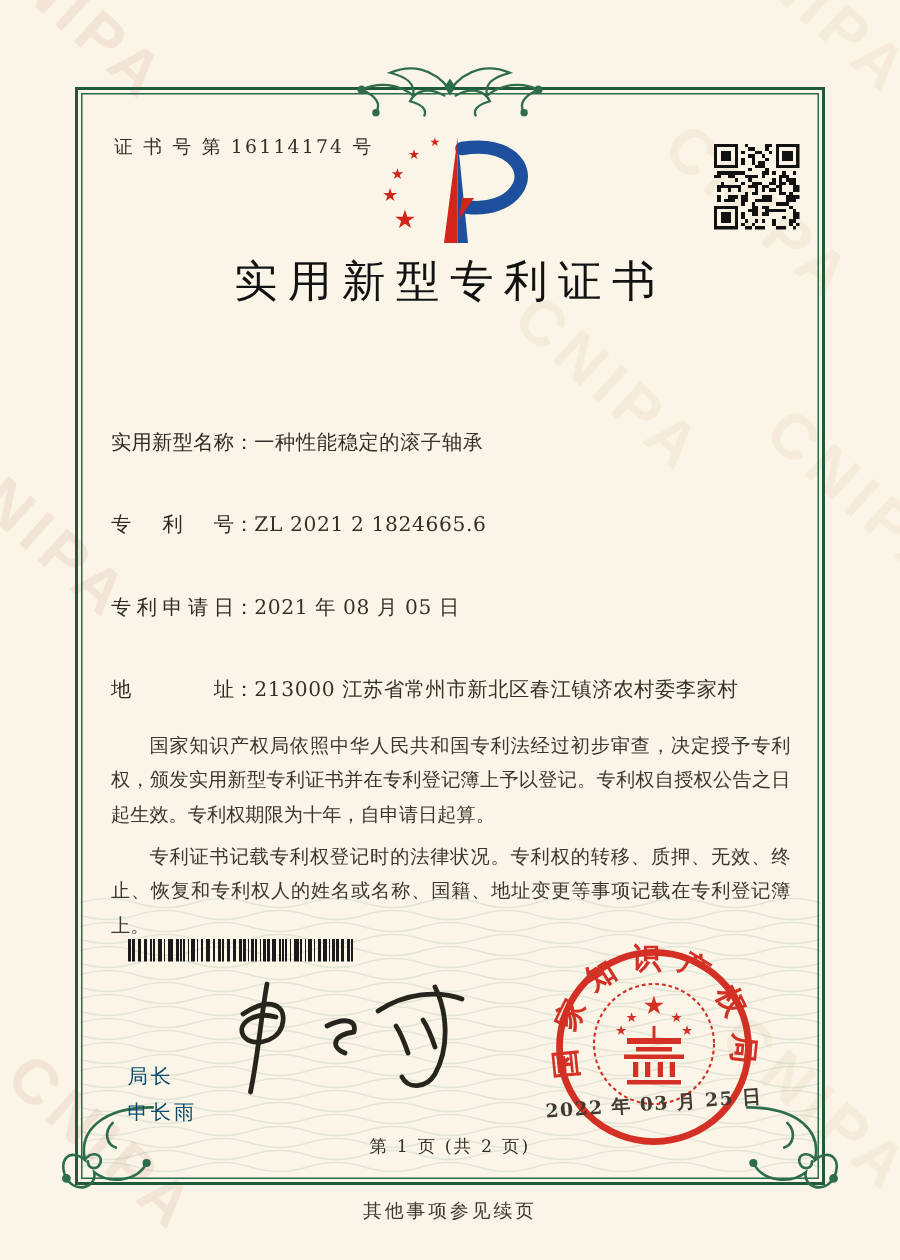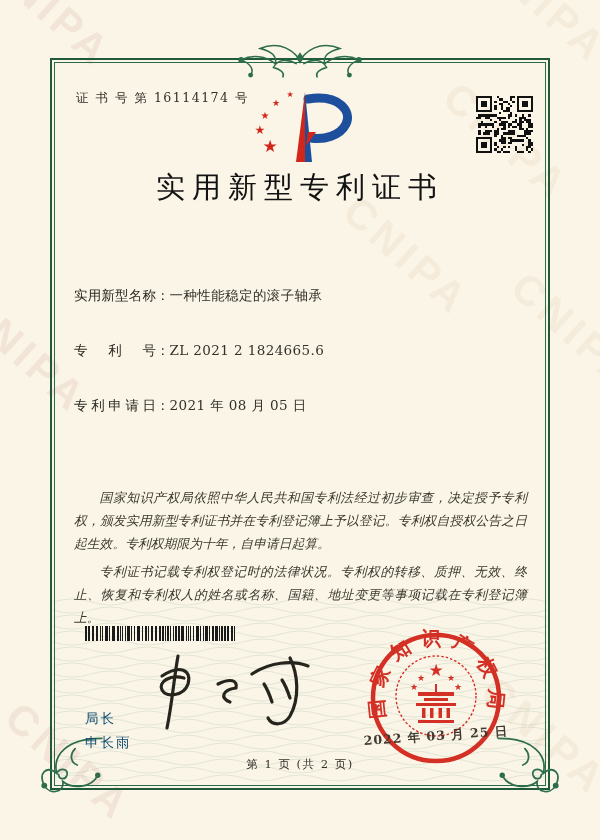--- a/index.html
+++ b/index.html
@@ -19,21 +19,21 @@
   .title{position:absolute;left:0;top:168px;width:600px;text-align:center;font-size:29px;
          font-weight:400;letter-spacing:7px;color:#121212;}
   .fields{position:absolute;left:74px;top:250px;width:452px;font-size:13.5px;}
   .frow{height:19px;line-height:19px;margin-bottom:17px;position:relative;white-space:nowrap;margin-top:36px;}
   .flabel{display:inline-block;width:82px;text-align:justify;text-align-last:justify;color:#2c2a22;}
   .fvalue{color:#33312a;letter-spacing:0.4px;}
   .pair2{position:absolute;left:237px;top:0;}
   .pair2 .flabel{width:auto;text-align:left;text-align-last:auto;letter-spacing:1px;}
   .body-text{position:absolute;left:74px;top:487px;width:453px;font-size:12.8px;
              line-height:1.78;text-align:justify;color:#3a382c;}
-  .body-text p{margin:0 0 6px 0;text-indent:2em;font-style:italic;}
+  .body-text p{margin:0 0 6px 0;text-indent:2em;}
   .barcode{position:absolute;left:85px;top:626px;}
   .director{position:absolute;left:85px;top:674px;font-size:13.5px;font-weight:400;
             letter-spacing:2px;color:#0c4a6e;line-height:24px;margin-top:32px;}
   .signature{position:absolute;left:140px;top:650px;}
   .seal{position:absolute;left:366px;top:628px;opacity:0.95;}
   .seal-date{position:absolute;left:360px;top:728px;width:152px;text-align:center;font-size:12.5px;
              font-weight:600;color:#403a31;letter-spacing:1px;transform:rotate(-4deg);z-index:4;}
   .page-num{position:absolute;left:0;top:757px;width:600px;text-align:center;font-size:11.5px;
             letter-spacing:1.5px;color:#33312a;}
   .cont-note{position:absolute;left:0;top:799px;width:600px;text-align:center;font-size:12.5px;
@@ -332,20 +332,23 @@
     <div class="fields">
       <div class="frow">
         <span class="flabel">实用新型名称</span><span>：</span><span class="fvalue">一种性能稳定的滚子轴承</span>
       </div>
       <div class="frow">
         <span class="flabel">专利号</span><span>：</span><span class="fvalue">ZL 2021 2 1824665.6</span>
       </div>
       <div class="frow">
         <span class="flabel">专利申请日</span><span>：</span><span class="fvalue">2021 年 08 月 05 日</span>
       </div>
+      <div class="frow">
+        <span class="flabel">地址</span><span>：</span><span class="fvalue">213000 江苏省常州市新北区春江镇济农村委李家村</span>
+      </div>
     </div>
 
     <div class="body-text">
       <p>国家知识产权局依照中华人民共和国专利法经过初步审查，决定授予专利权，颁发实用新型专利证书并在专利登记簿上予以登记。专利权自授权公告之日起生效。专利权期限为十年，自申请日起算。</p>
       <p>专利证书记载专利权登记时的法律状况。专利权的转移、质押、无效、终止、恢复和专利权人的姓名或名称、国籍、地址变更等事项记载在专利登记簿上。</p>
     </div>
 
     <svg class="barcode" width="155" height="15" viewBox="0 0 155 15" shape-rendering="crispEdges" fill="#1a1a1a">
         <rect x="0" y="0" width="2" height="15"></rect>
         <rect x="3" y="0" width="2" height="15"></rect>
@@ -439,14 +442,15 @@
         <rect x="64" y="80" width="3.5" height="10"></rect>
         <rect x="72.5" y="80" width="3.5" height="10"></rect>
         <rect x="80.5" y="80" width="3.5" height="10"></rect>
         <rect x="52" y="92" width="36" height="3"></rect>
       </g>
     </svg>
 
     <div class="seal-date">2022 年 03 月 25 日</div>
 
     <div class="page-num">第 1 页 (共 2 页)</div>
+    <div class="cont-note">其他事项参见续页</div>
   </div>
 </div>
 
 </body></html>

